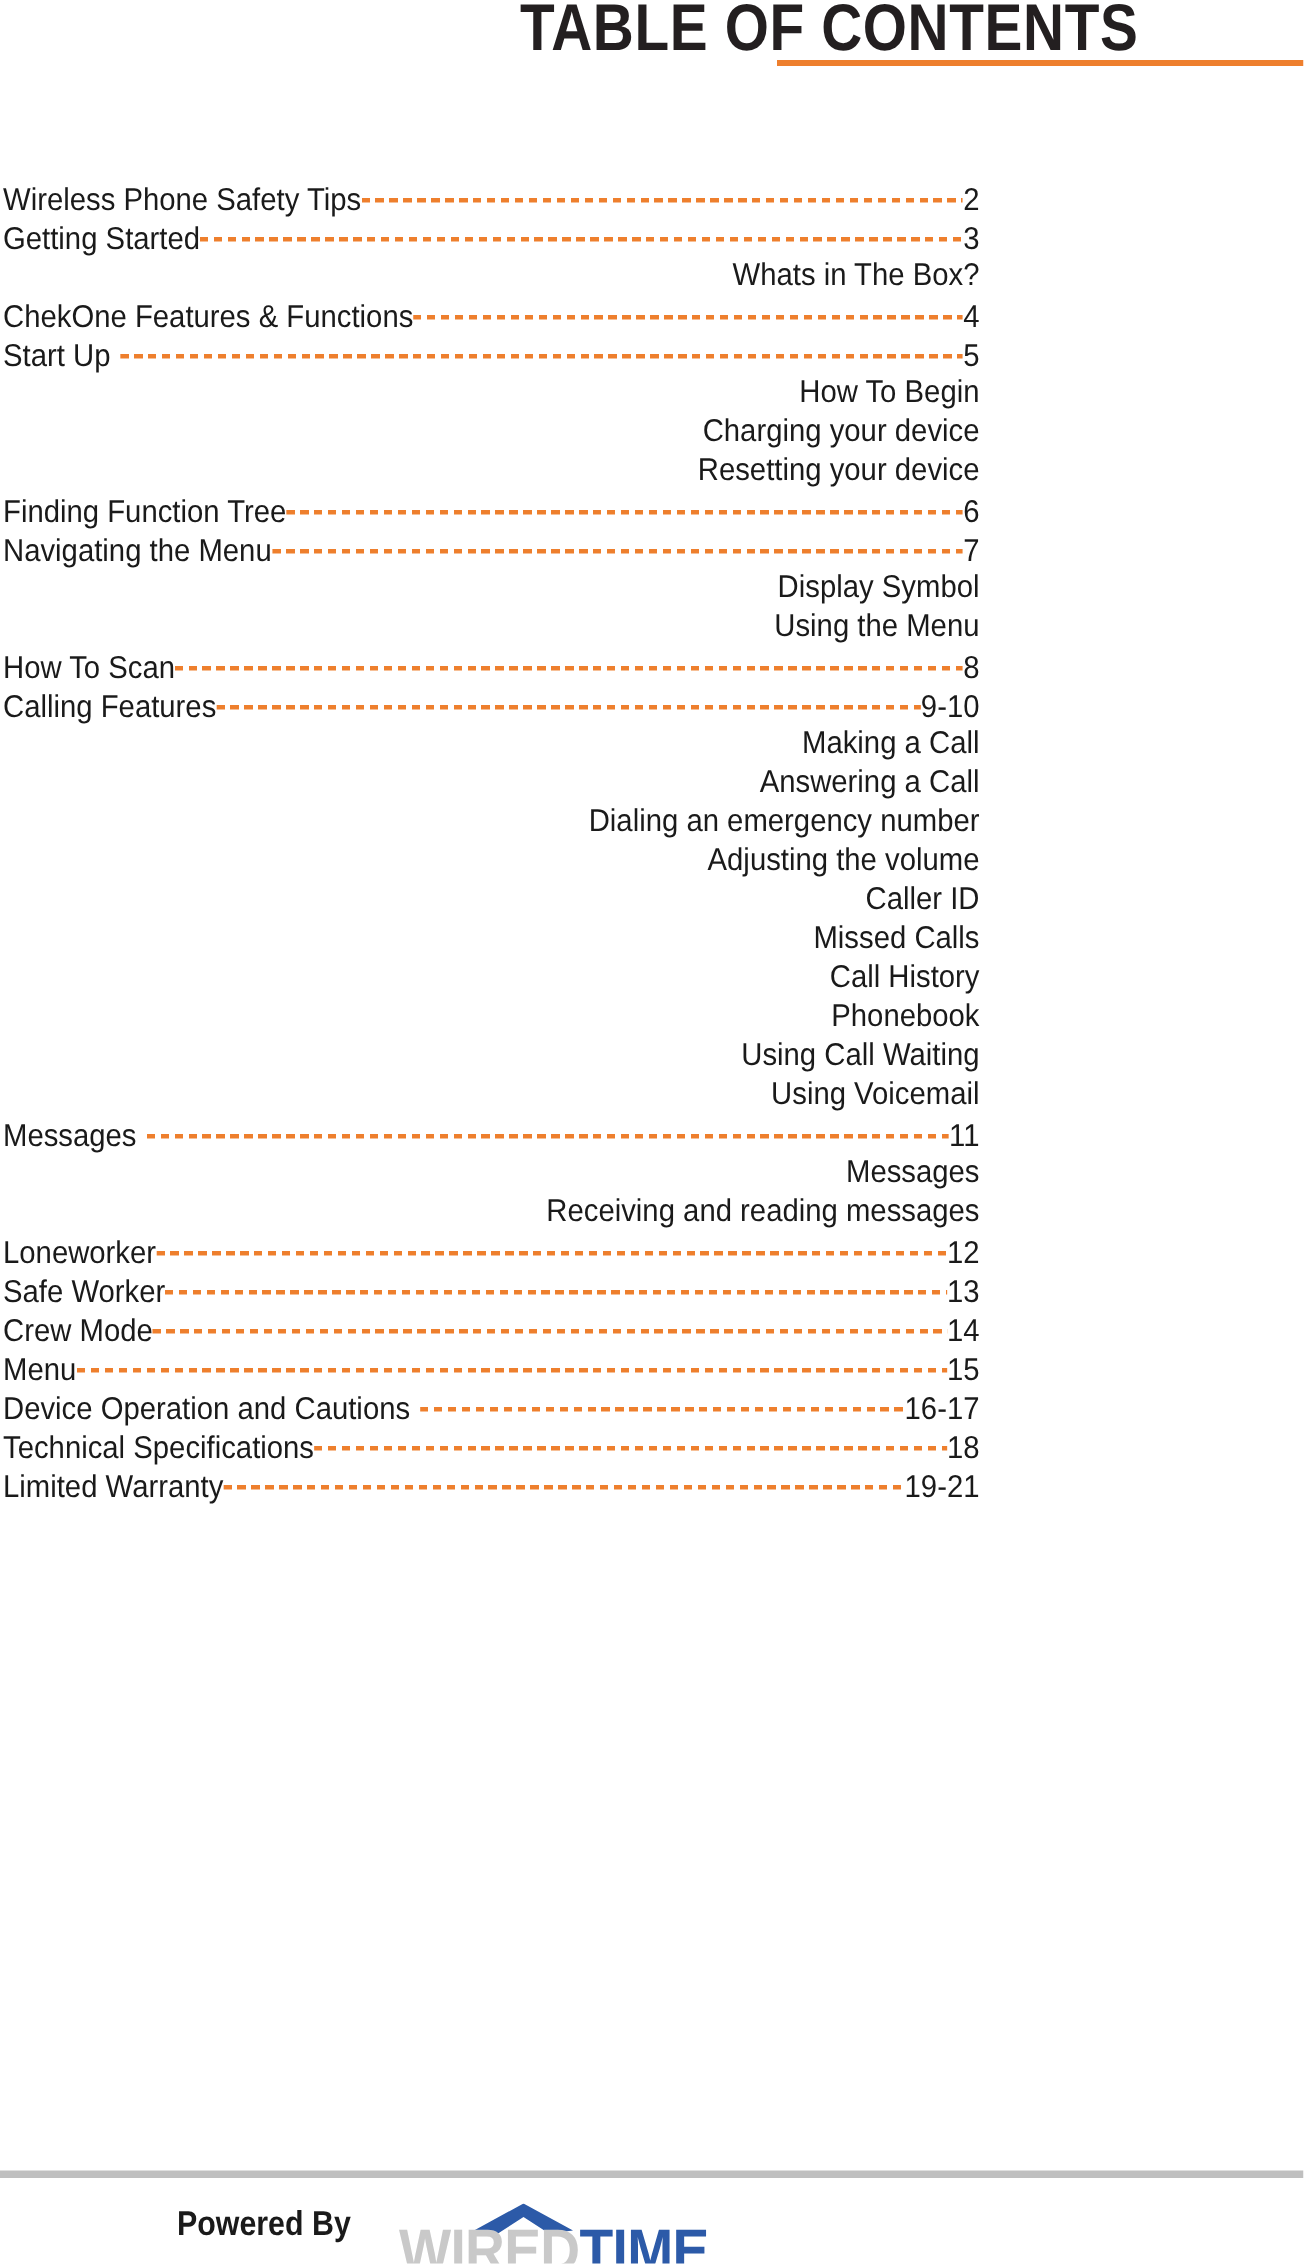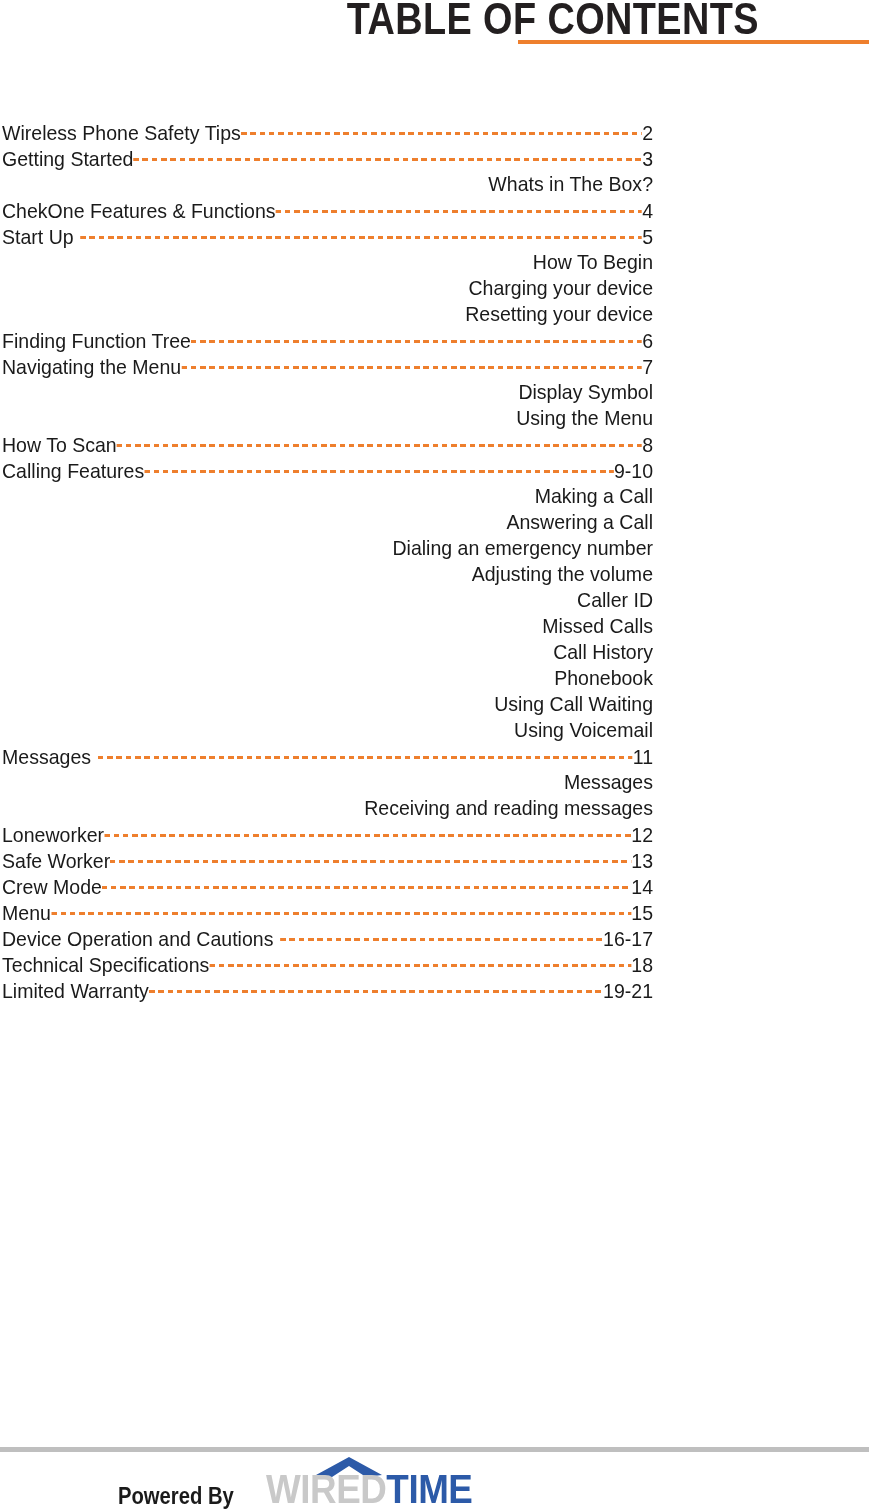--- a/index.html
+++ b/index.html
@@ -117,21 +117,21 @@
     width: 869px;
     height: 5px;
     background: #bfbfbf;
   }
   .footer {
     position: absolute;
     left: 118px;
     top: 1469px;
     height: 40px;
     display: flex;
-    align-items: flex-end;
+    align-items: flex-start;
   }
   .powered-by {
     font-family: "Liberation Sans Narrow", "Liberation Sans", sans-serif;
     font-weight: 700;
     font-size: 23px;
     line-height: 26px;
     color: #1a1a1a;
     transform: scaleX(0.88);
     transform-origin: left bottom;
     white-space: nowrap;

